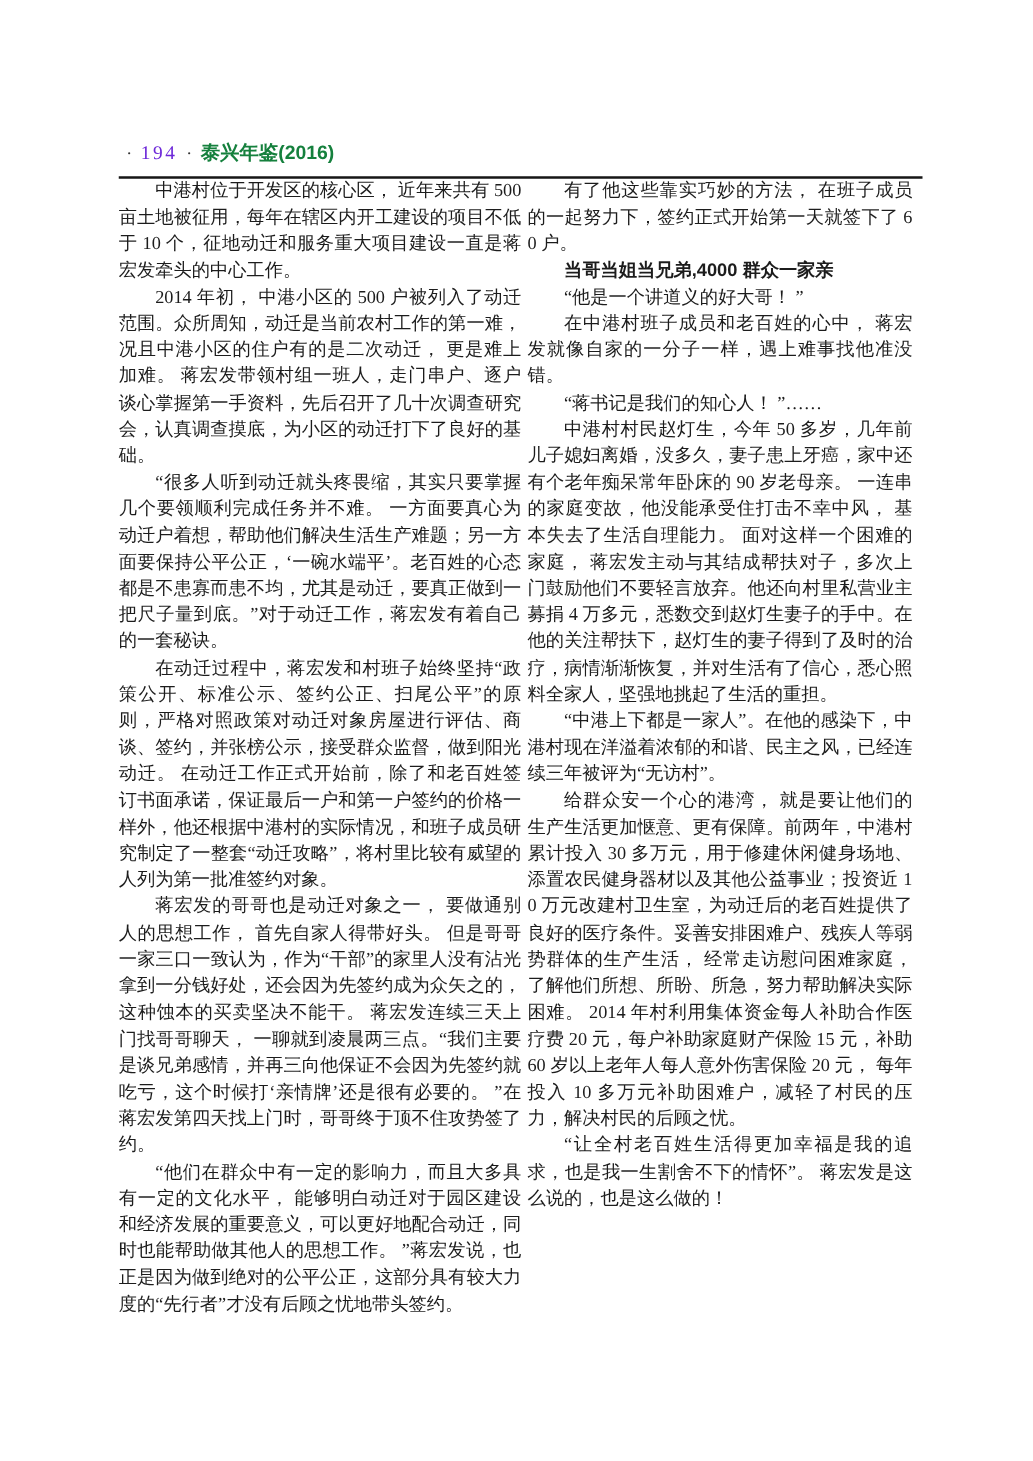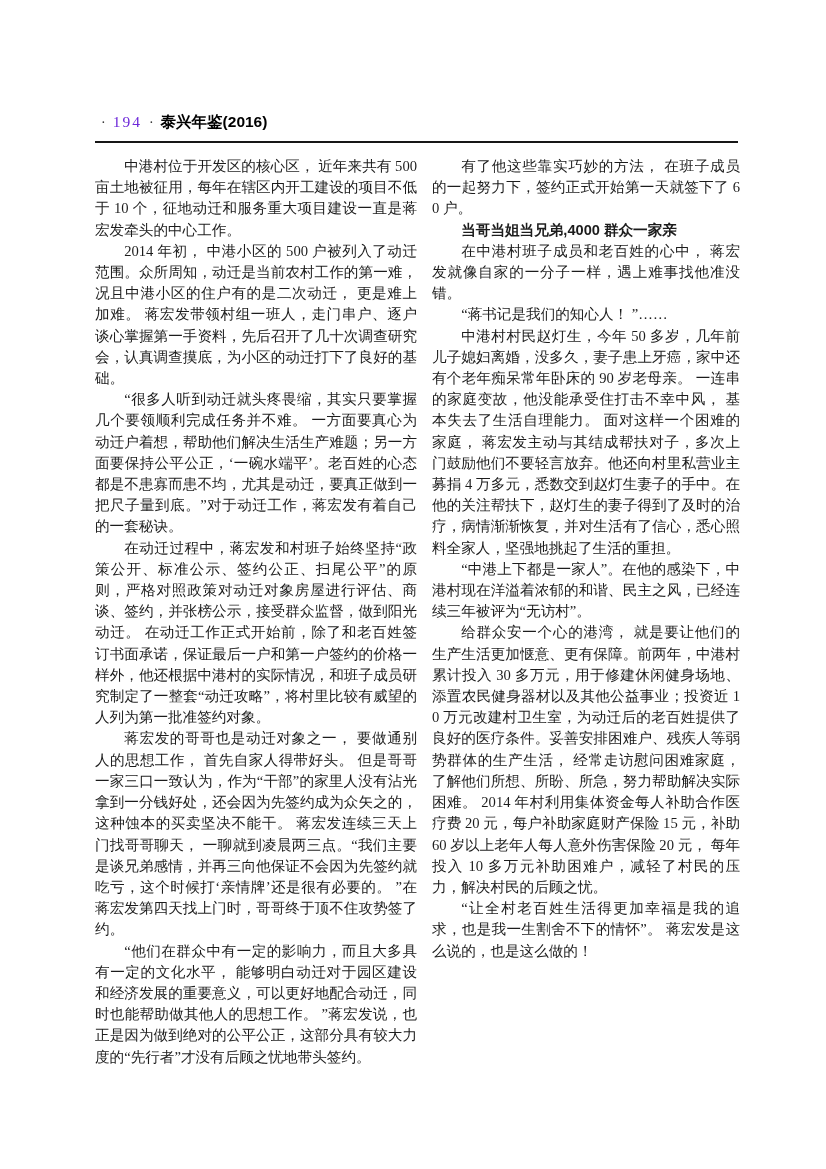--- a/index.html
+++ b/index.html
@@ -35,31 +35,30 @@
   }
   .hdr-pagenum {
     font-size: 15.5px;
     letter-spacing: 2px;
     color: #6d28d9;
   }
   .hdr-title {
     font-family: "Liberation Sans", sans-serif;
     font-weight: 700;
     font-size: 15.5px;
-    color: #000000;
+    color: #15803d;
   }
   .header-rule {
     height: 2px;
     background: #161616;
     margin-top: 8px;
   }
   .columns {
     display: flex;
-    gap: 15px;
-    margin-top: 13px;
+    gap: 5px;
   }
   .col {
     flex: none;
   }
   .col-left  { width: 322px; }
   .col-right { width: 308px; }
   .col p {
     margin: 0;
     font-size: 14.6px;
     line-height: 21.2px;
@@ -99,20 +98,21 @@
       <p>2014 年初， 中港小区的 500 户被列入了动迁范围。众所周知，动迁是当前农村工作的第一难，况且中港小区的住户有的是二次动迁， 更是难上加难。 蒋宏发带领村组一班人，走门串户、逐户谈心掌握第一手资料，先后召开了几十次调查研究会，认真调查摸底，为小区的动迁打下了良好的基础。</p>
       <p>“很多人听到动迁就头疼畏缩，其实只要掌握几个要领顺利完成任务并不难。 一方面要真心为动迁户着想，帮助他们解决生活生产难题；另一方面要保持公平公正，‘一碗水端平’。老百姓的心态都是不患寡而患不均，尤其是动迁，要真正做到一把尺子量到底。”对于动迁工作，蒋宏发有着自己的一套秘诀。</p>
       <p>在动迁过程中，蒋宏发和村班子始终坚持“政策公开、标准公示、签约公正、扫尾公平”的原则，严格对照政策对动迁对象房屋进行评估、商谈、签约，并张榜公示，接受群众监督，做到阳光动迁。 在动迁工作正式开始前，除了和老百姓签订书面承诺，保证最后一户和第一户签约的价格一样外，他还根据中港村的实际情况，和班子成员研究制定了一整套“动迁攻略”，将村里比较有威望的人列为第一批准签约对象。</p>
       <p>蒋宏发的哥哥也是动迁对象之一， 要做通别人的思想工作， 首先自家人得带好头。 但是哥哥一家三口一致认为，作为“干部”的家里人没有沾光拿到一分钱好处，还会因为先签约成为众矢之的，这种蚀本的买卖坚决不能干。 蒋宏发连续三天上门找哥哥聊天， 一聊就到凌晨两三点。“我们主要是谈兄弟感情，并再三向他保证不会因为先签约就吃亏，这个时候打‘亲情牌’还是很有必要的。 ”在蒋宏发第四天找上门时，哥哥终于顶不住攻势签了约。</p>
       <p>“他们在群众中有一定的影响力，而且大多具有一定的文化水平， 能够明白动迁对于园区建设和经济发展的重要意义，可以更好地配合动迁，同时也能帮助做其他人的思想工作。 ”蒋宏发说，也正是因为做到绝对的公平公正，这部分具有较大力度的“先行者”才没有后顾之忧地带头签约。</p>
     </div>
 
     <div class="col col-right">
       <p>有了他这些靠实巧妙的方法， 在班子成员的一起努力下，签约正式开始第一天就签下了 60 户。</p>
       <p class="section-heading">当哥当姐当兄弟,4000 群众一家亲</p>
+      <p>“他是一个讲道义的好大哥！ ”</p>
       <p>在中港村班子成员和老百姓的心中， 蒋宏发就像自家的一分子一样，遇上难事找他准没错。</p>
       <p>“蒋书记是我们的知心人！ ”……</p>
       <p>中港村村民赵灯生，今年 50 多岁，几年前儿子媳妇离婚，没多久，妻子患上牙癌，家中还有个老年痴呆常年卧床的 90 岁老母亲。 一连串的家庭变故，他没能承受住打击不幸中风， 基本失去了生活自理能力。 面对这样一个困难的家庭， 蒋宏发主动与其结成帮扶对子，多次上门鼓励他们不要轻言放弃。他还向村里私营业主募捐 4 万多元，悉数交到赵灯生妻子的手中。在他的关注帮扶下，赵灯生的妻子得到了及时的治疗，病情渐渐恢复，并对生活有了信心，悉心照料全家人，坚强地挑起了生活的重担。</p>
       <p>“中港上下都是一家人”。在他的感染下，中港村现在洋溢着浓郁的和谐、民主之风，已经连续三年被评为“无访村”。</p>
       <p>给群众安一个心的港湾， 就是要让他们的生产生活更加惬意、更有保障。前两年，中港村累计投入 30 多万元，用于修建休闲健身场地、添置农民健身器材以及其他公益事业；投资近 10 万元改建村卫生室，为动迁后的老百姓提供了良好的医疗条件。妥善安排困难户、残疾人等弱势群体的生产生活， 经常走访慰问困难家庭，了解他们所想、所盼、所急，努力帮助解决实际困难。 2014 年村利用集体资金每人补助合作医疗费 20 元，每户补助家庭财产保险 15 元，补助 60 岁以上老年人每人意外伤害保险 20 元， 每年投入 10 多万元补助困难户，减轻了村民的压力，解决村民的后顾之忧。</p>
       <p>“让全村老百姓生活得更加幸福是我的追求，也是我一生割舍不下的情怀”。 蒋宏发是这么说的，也是这么做的！</p>
     </div>
 
   </div>
 </div>

